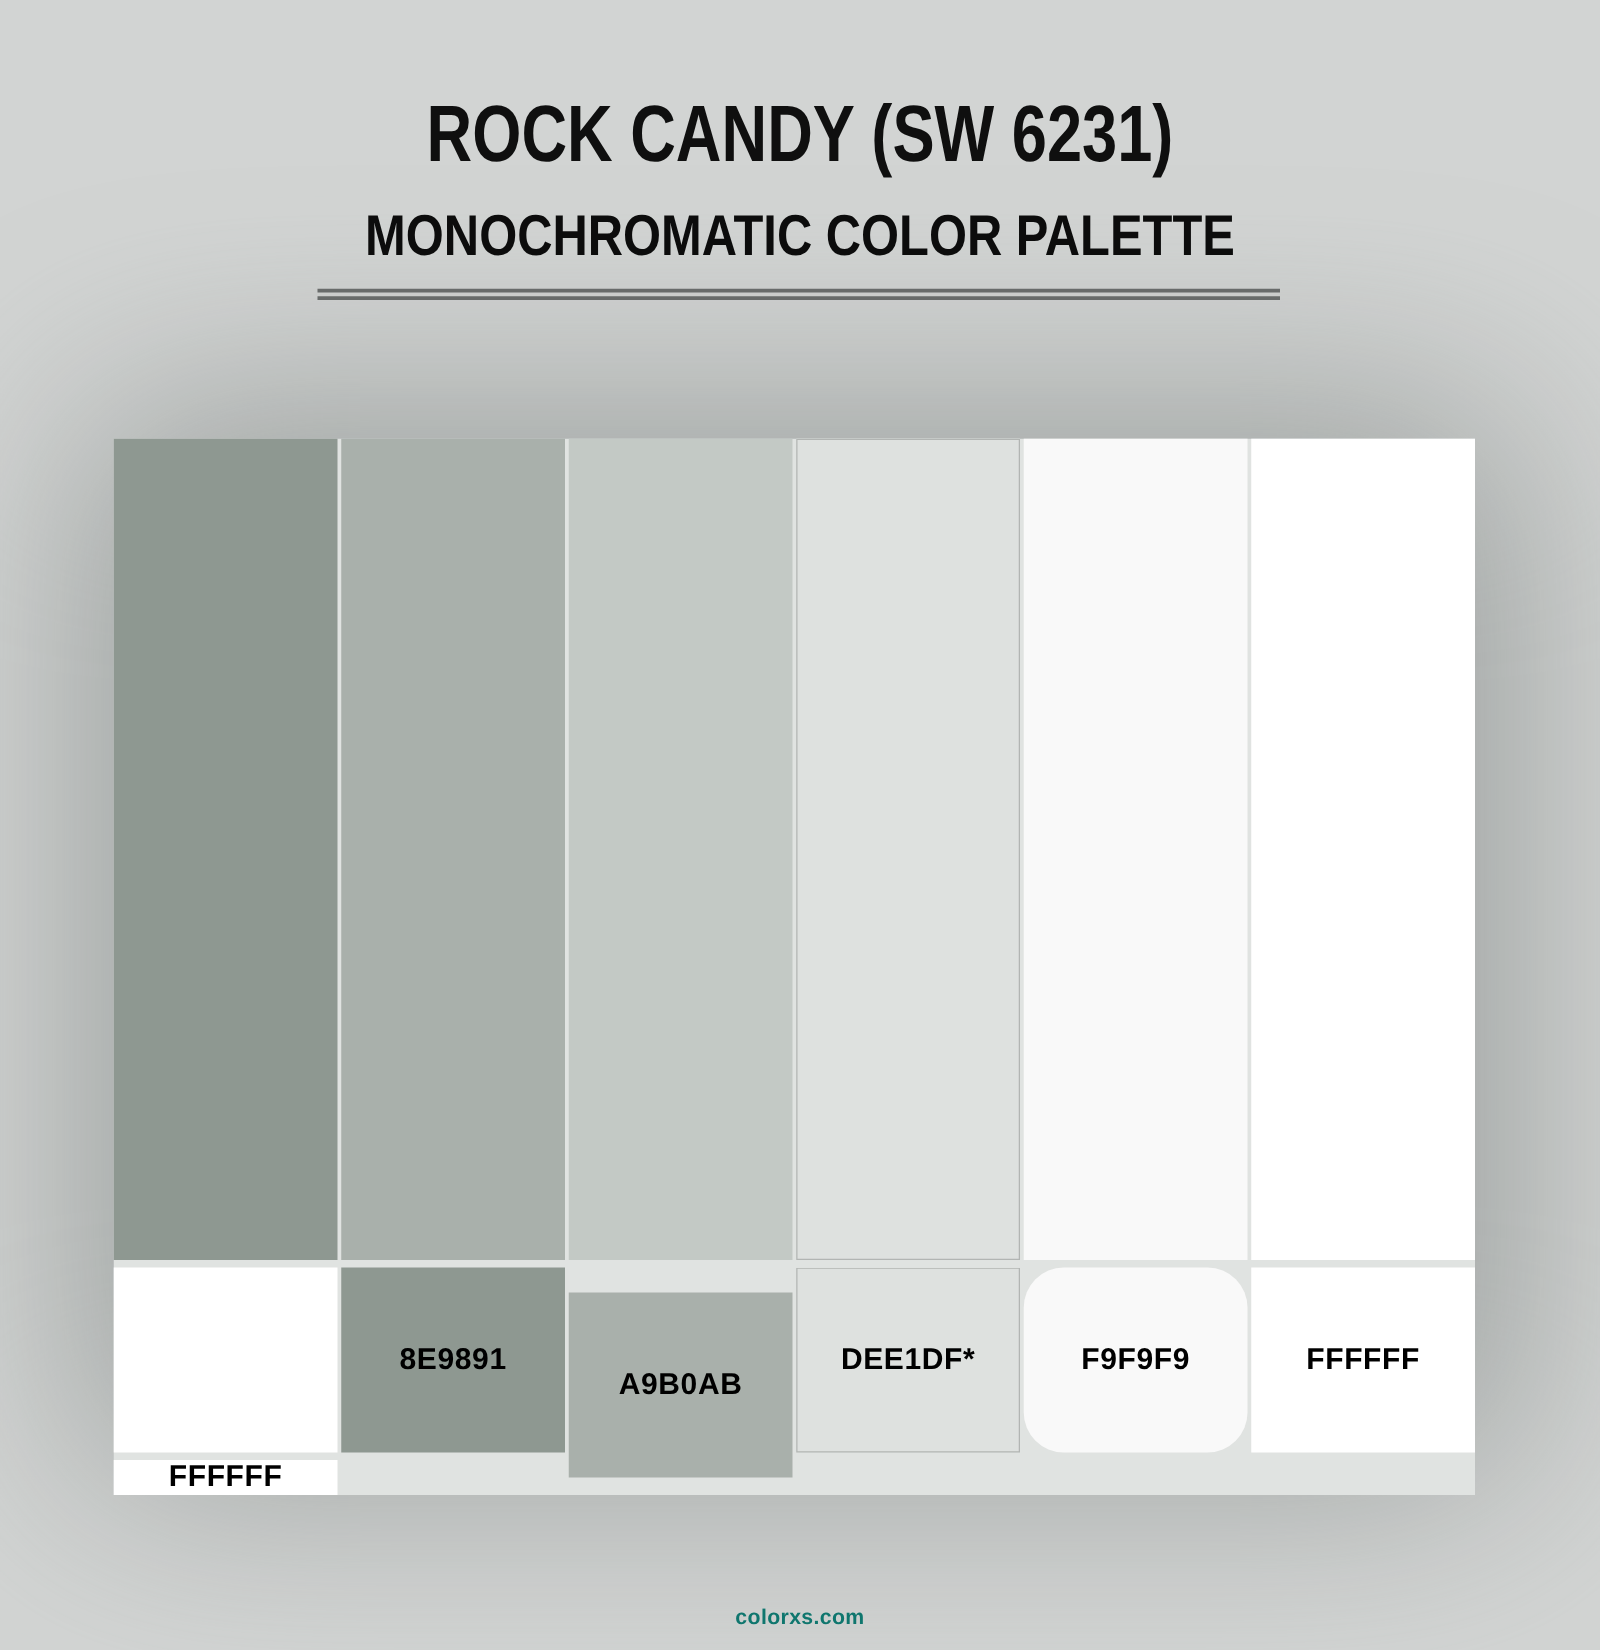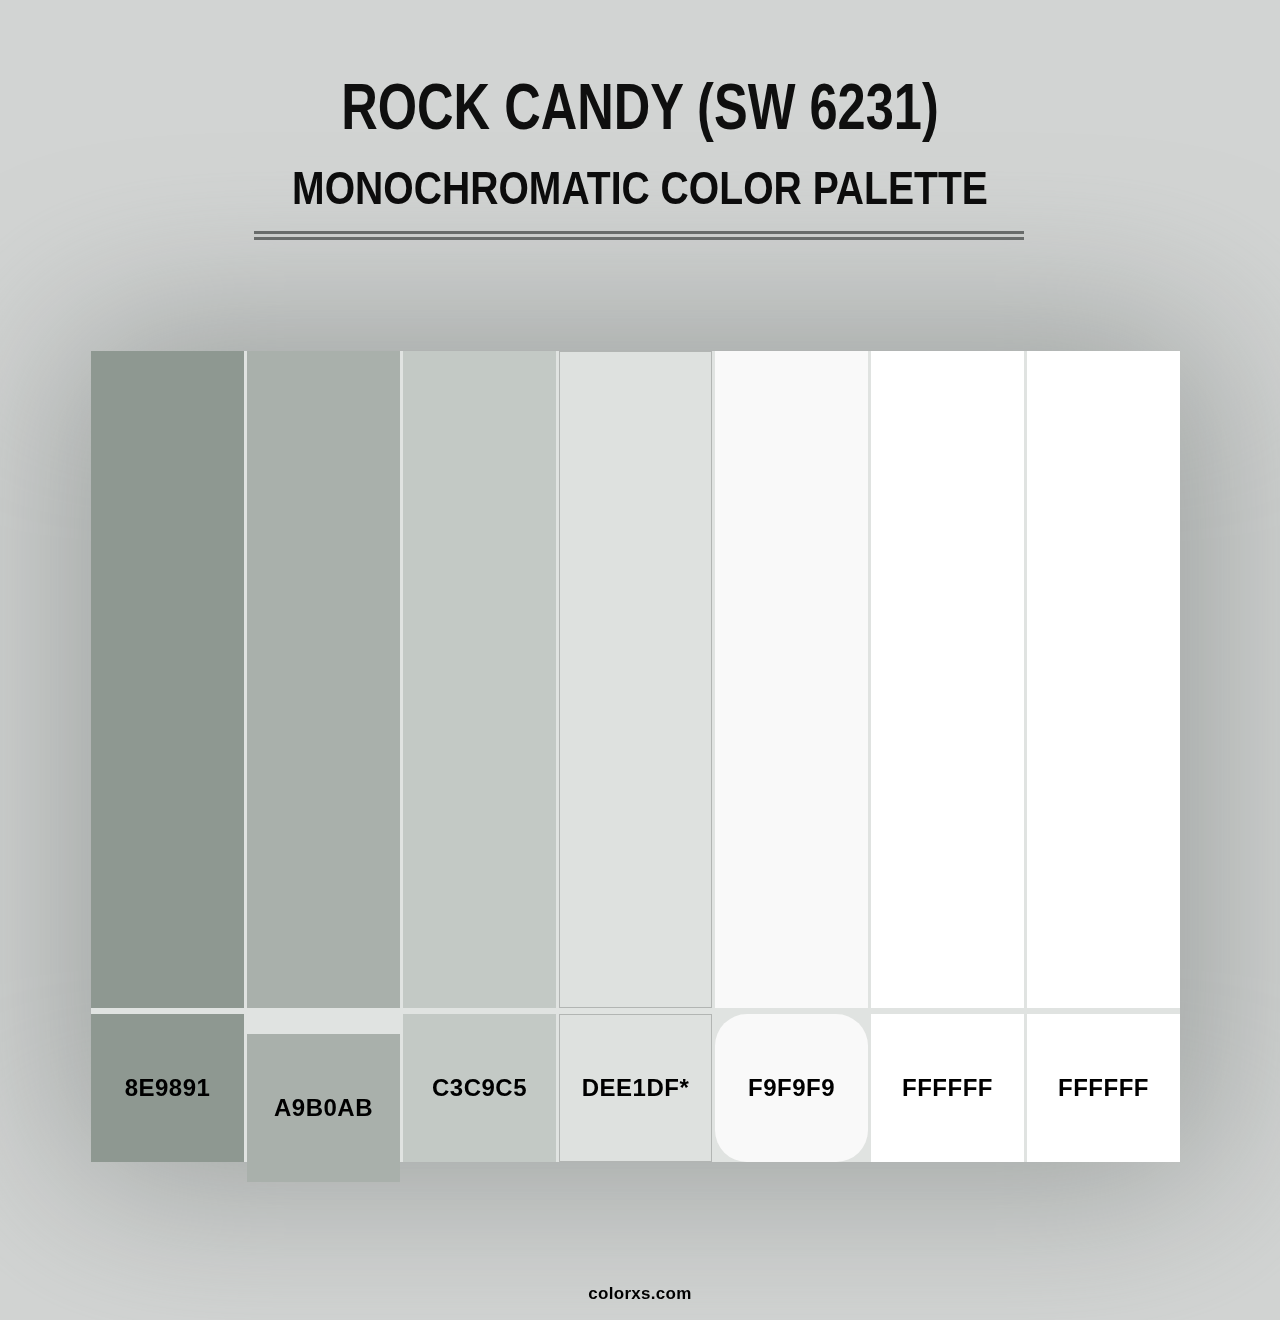--- a/index.html
+++ b/index.html
@@ -71,21 +71,21 @@
 
   .palette {
     position: absolute;
     left: 91px;
     top: 351px;
     width: 1089px;
   }
 
   .grid {
     display: grid;
-    grid-template-columns: repeat(7, 1fr);
+    grid-template-columns: repeat(6, 1fr);
     grid-template-rows: 657px 148px;
     column-gap: 3px;
     row-gap: 6px;
     background: #e0e3e1;
   }
 
   .swatch-tall {
     width: 100%;
     height: 100%;
   }
@@ -114,21 +114,21 @@
     position: absolute;
     top: 1285px;
     left: 0;
     width: 100%;
     text-align: center;
   }
   .footer span {
     font-size: 17px;
     line-height: 17px;
     font-weight: bold;
-    color: #000000;
+    color: #0f766e;
     letter-spacing: 0.3px;
     margin-top: 28px;
   }
 </style>
 </head>
 <body>
 
 <div class="glow"></div>
 
 <header>
@@ -145,23 +145,20 @@
       <div class="swatch-tall base" style="background: rgb(222, 225, 223);"></div>
       <div class="swatch-tall" style="background: rgb(249, 249, 249);"></div>
       <div class="swatch-tall" style="background: rgb(255, 255, 255);"></div>
       <div class="swatch-tall" style="background: rgb(255, 255, 255);"></div>
       <div class="swatch-label-box" style="background: rgb(142, 152, 145);">
         <span>8E9891</span>
       </div>
       <div class="swatch-label-box" style="background: rgb(169, 176, 171); margin-top: 20px;">
         <span>A9B0AB</span>
       </div>
-      <div class="swatch-label-box" style="background: rgb(195, 201, 197);">
-        <span>C3C9C5</span>
-      </div>
       <div class="swatch-label-box base" style="background: rgb(222, 225, 223);">
         <span>DEE1DF*</span>
       </div>
       <div class="swatch-label-box" style="background: rgb(249, 249, 249); border-radius: 32px;">
         <span>F9F9F9</span>
       </div>
       <div class="swatch-label-box" style="background: rgb(255, 255, 255);">
         <span>FFFFFF</span>
       </div>
       <div class="swatch-label-box" style="background: rgb(255, 255, 255);">

